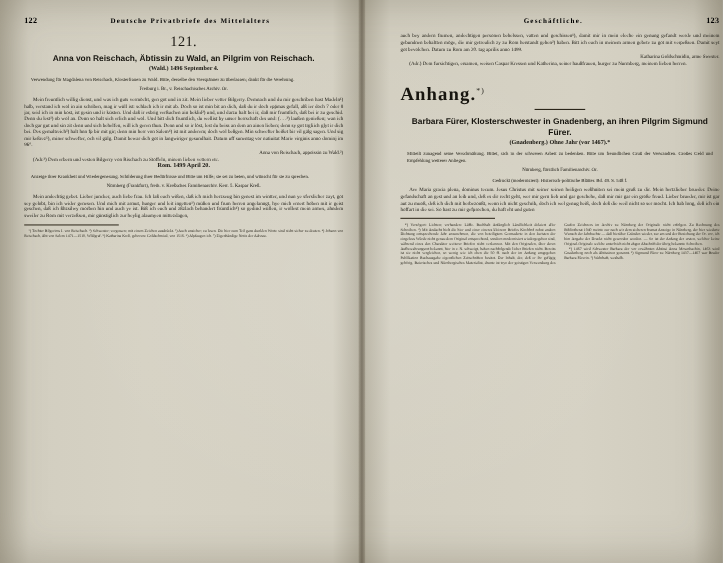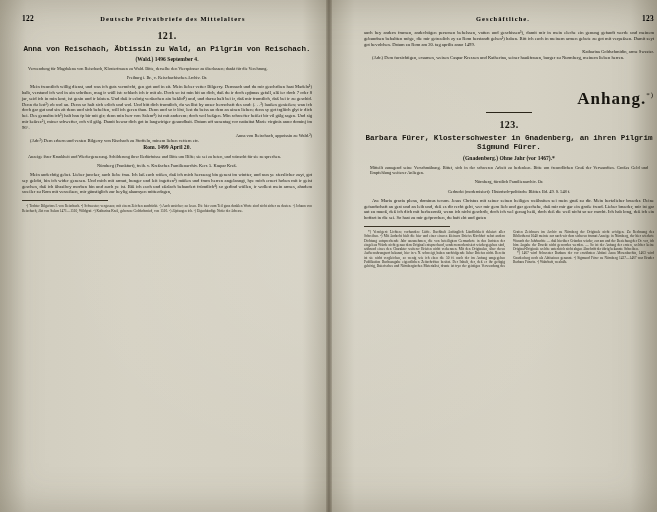--- a/index.html
+++ b/index.html
@@ -56,32 +56,32 @@
     font-size: 6.4px;
     letter-spacing: 1.1px;
   }
   .hdr.right .folio { order: 3; }
   .hdr.right .run { order: 2; }
 
   .col { font-size: 4.6px; line-height: 1.26; text-align: justify; color: #17150f; }
 
   .secnum {
     text-align: center;
-    font-weight: bold;
-    font-size: 10px;
+    font-weight: normal;
+    font-size: 13px;
     margin: 6px 0 2px 0;
     letter-spacing: 0.4px;
   }
   .sectitle {
     text-align: center;
     font-weight: bold;
     font-size: 7.6px;
     line-height: 1.25;
     margin-bottom: 2px;
-    font-family: Liberation Mono, monospace;
+    font-family: Liberation Sans, sans-serif;
   }
   .dateline {
     text-align: center;
     font-size: 5.6px;
     font-weight: bold;
     margin-bottom: 3px;
   }
   .regest {
     font-size: 4.3px;
     line-height: 1.3;
@@ -96,25 +96,25 @@
   }
   .srcline2 {
     text-align: center;
     font-size: 4.3px;
     margin-bottom: 4px;
   }
   p.t { margin: 0; text-indent: 8px; }
   p.t.noind { text-indent: 0; }
   .sig { text-align: right; font-size: 4.5px; margin-top: 2px; }
   .anhang {
-    text-align: right;
+    text-align: left;
     font-weight: bold;
     font-size: 17px;
     letter-spacing: 1px;
-    margin: 27px 0 1px 0;
+    margin: 14px 0 1px 0;
   }
   .anhang sup { font-size: 7px; font-weight: normal; vertical-align: super; }
   .rule {
     width: 46px;
     height: 1px;
     background: #2a2519;
     margin: 3px auto 6px auto;
   }
   .fnrule {
     width: 86px;
@@ -180,21 +180,20 @@
       <p class="t noind">auch bey andern frumen, andechtigen personen behelssen, vatten und geschissen¹), damit mir in mein eleche ein genung gefandt werde und meinem gebundnen behaltten möge, die mir getreulich zy zu Rom herstandt gehen²) haben. Bitt ich euch in meinem armen gebete zu got mit verpeßsen. Damit seyt got bevolchen. Datum zu Rom am 20. tag aprilis anno 1499.</p>
       <div class="sig">Katharina Goldschmidin, arme Swester.</div>
       <p class="t">(Adr.) Dem fursichtigen, ersamen, weisen Caspar Kressen und Katherina, seiner haußfrauen, burger zu Nurmberg, meinem lieben herren.</p>
 
       <div class="anhang">
         <span>Anhang.</span><sup>*)</sup>
       </div>
       <div class="rule"></div>
 
       <div>
-        <div class="secnum">123.</div>
         <div class="sectitle">Barbara Fürer, Klosterschwester in Gnadenberg, an ihren Pilgrim Sigmund Fürer.</div>
         <div class="dateline">(Gnadenberg.) Ohne Jahr (vor 1467).*</div>
         <div class="regest">Mitteilt zunagend seine Verschmähung. Bittet, sich in der schweren Arbeit zu bedenken. Bitte um freundlichen Gruß der Verwandten. Großes Geld und Empfehlung weiterer Anliegen.</div>
         <div class="srcline">Nürnberg, fürstlich Familienarchiv. Or.</div>
         <div class="srcline2">Gedruckt (modernisiert): Historisch-politische Blätter. Bd. 49. S. 548 f.</div>
         <p class="t">Ave Maria gracia plena, dominus tecum. Jesus Christus mit seiner seinen heiligen weßhniten sei mein gruß zu dir. Mein hertzlieber brueder. Deine gefandschaft an gest und an leib und, deß es dir recht geht, wer mir gern lieb und gar geschehe, daß mir mir gar ein große freud. Lieber brueder, mir ist gar aut zu muoß, deß ich dich mit herbezonßt, wenn ich nicht geschrib, doch ich wel genug heiß, doch deß die weil nicht so ser mocht. Ich hab long, deß ich ein hoffart in die sei. So hast zu mir gefprochen, du haft eht und guten</p>
       </div>
 
       <div class="fnrule"></div>
       <div class="fn fn2col">

